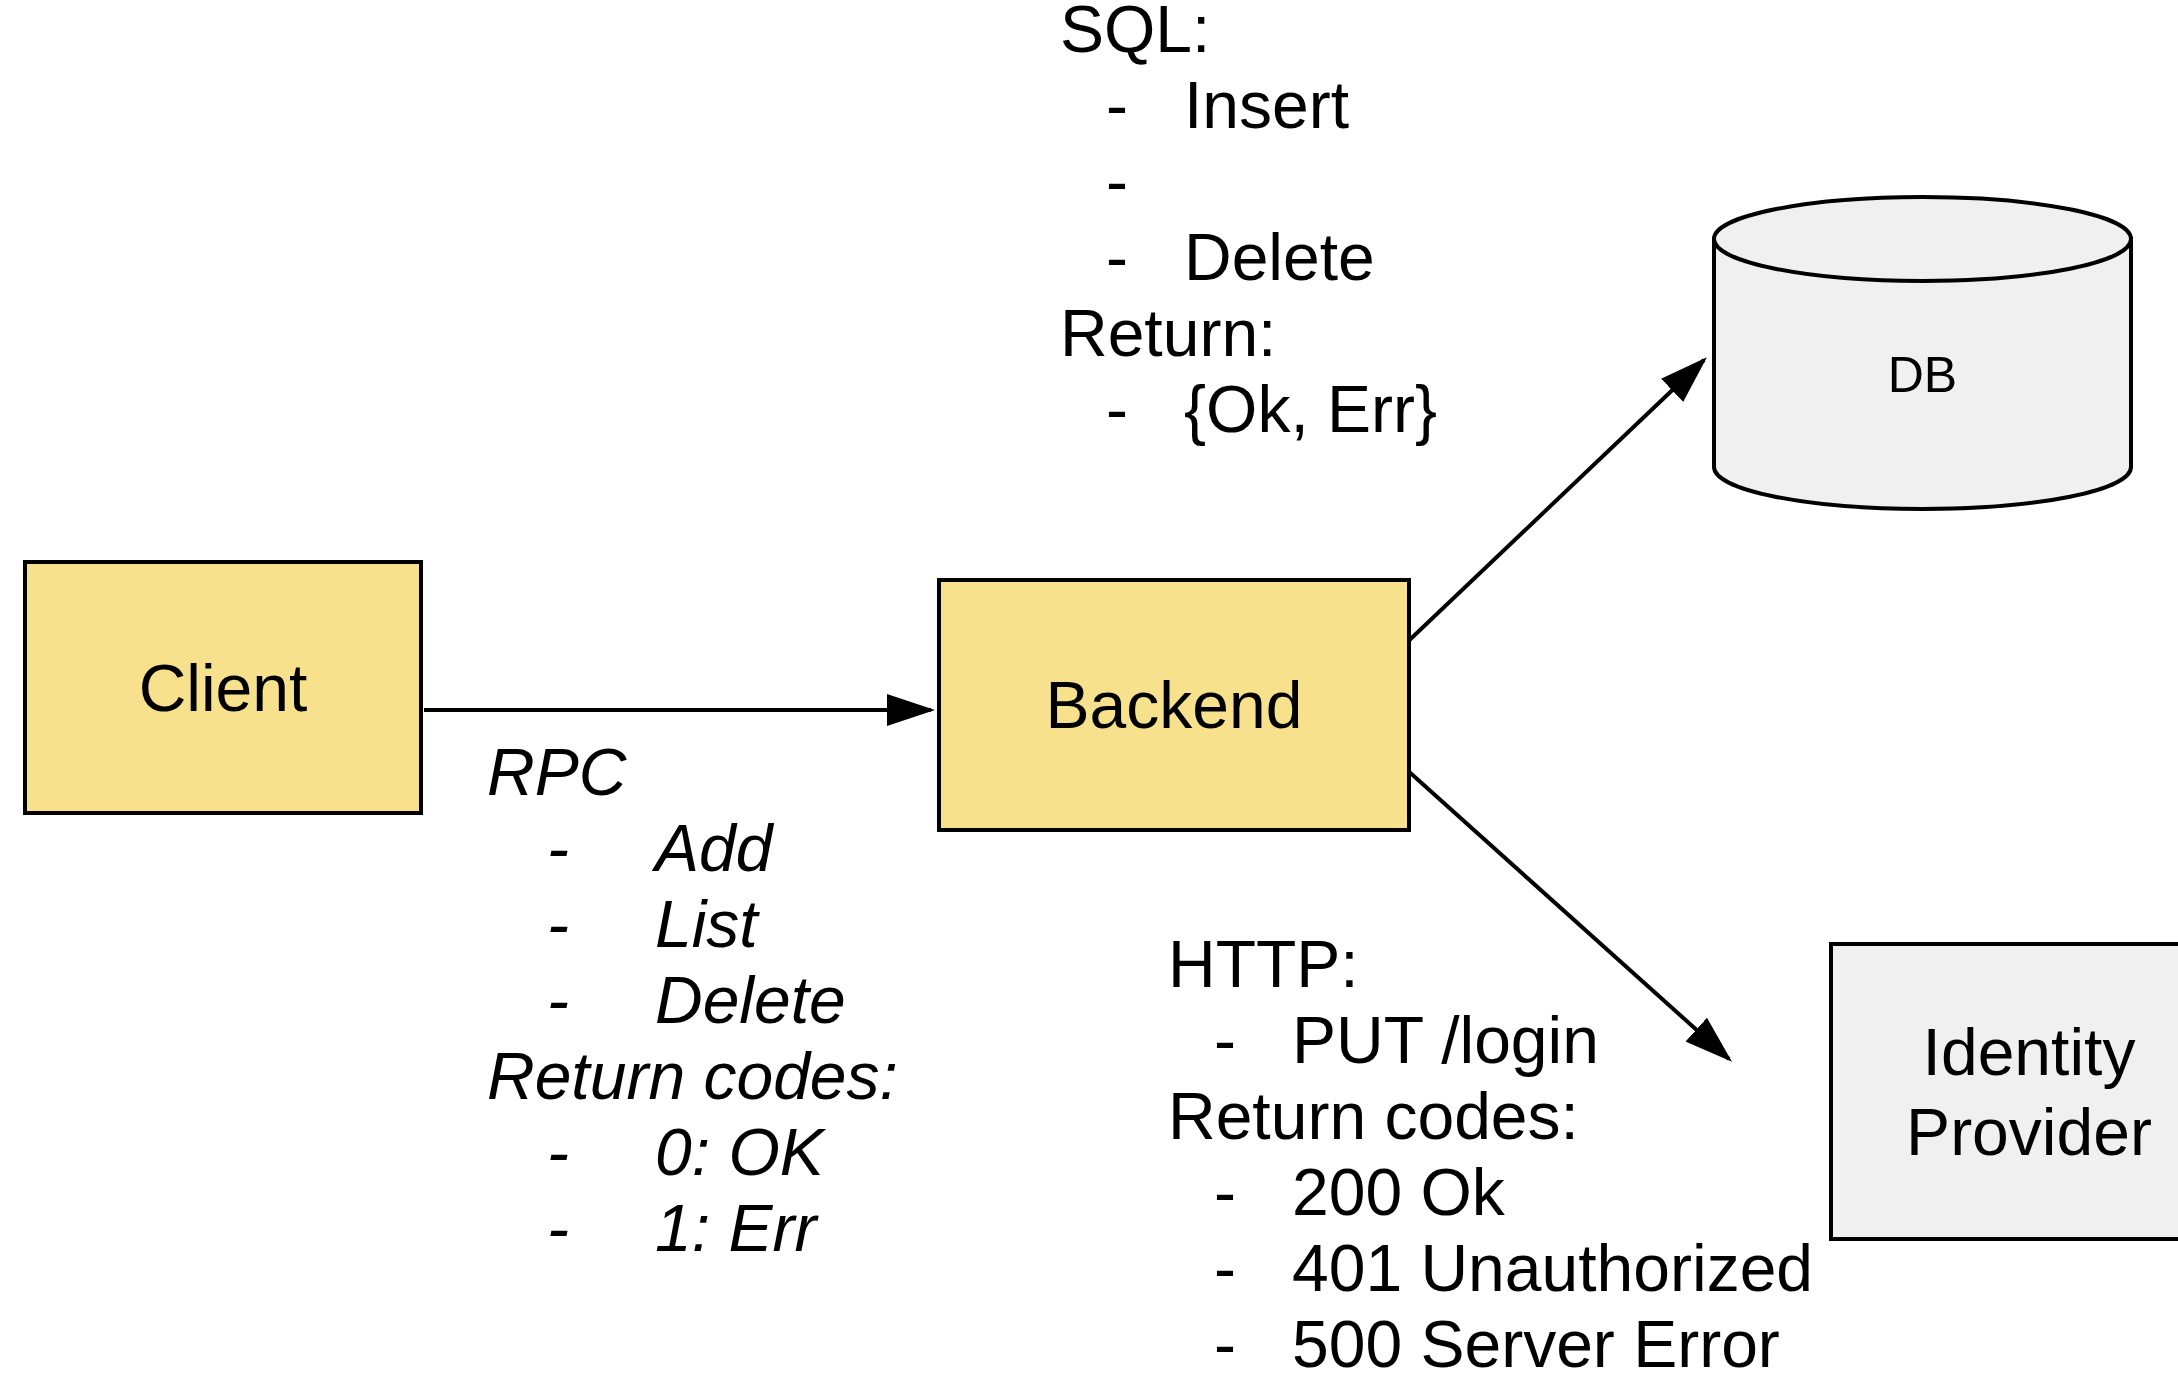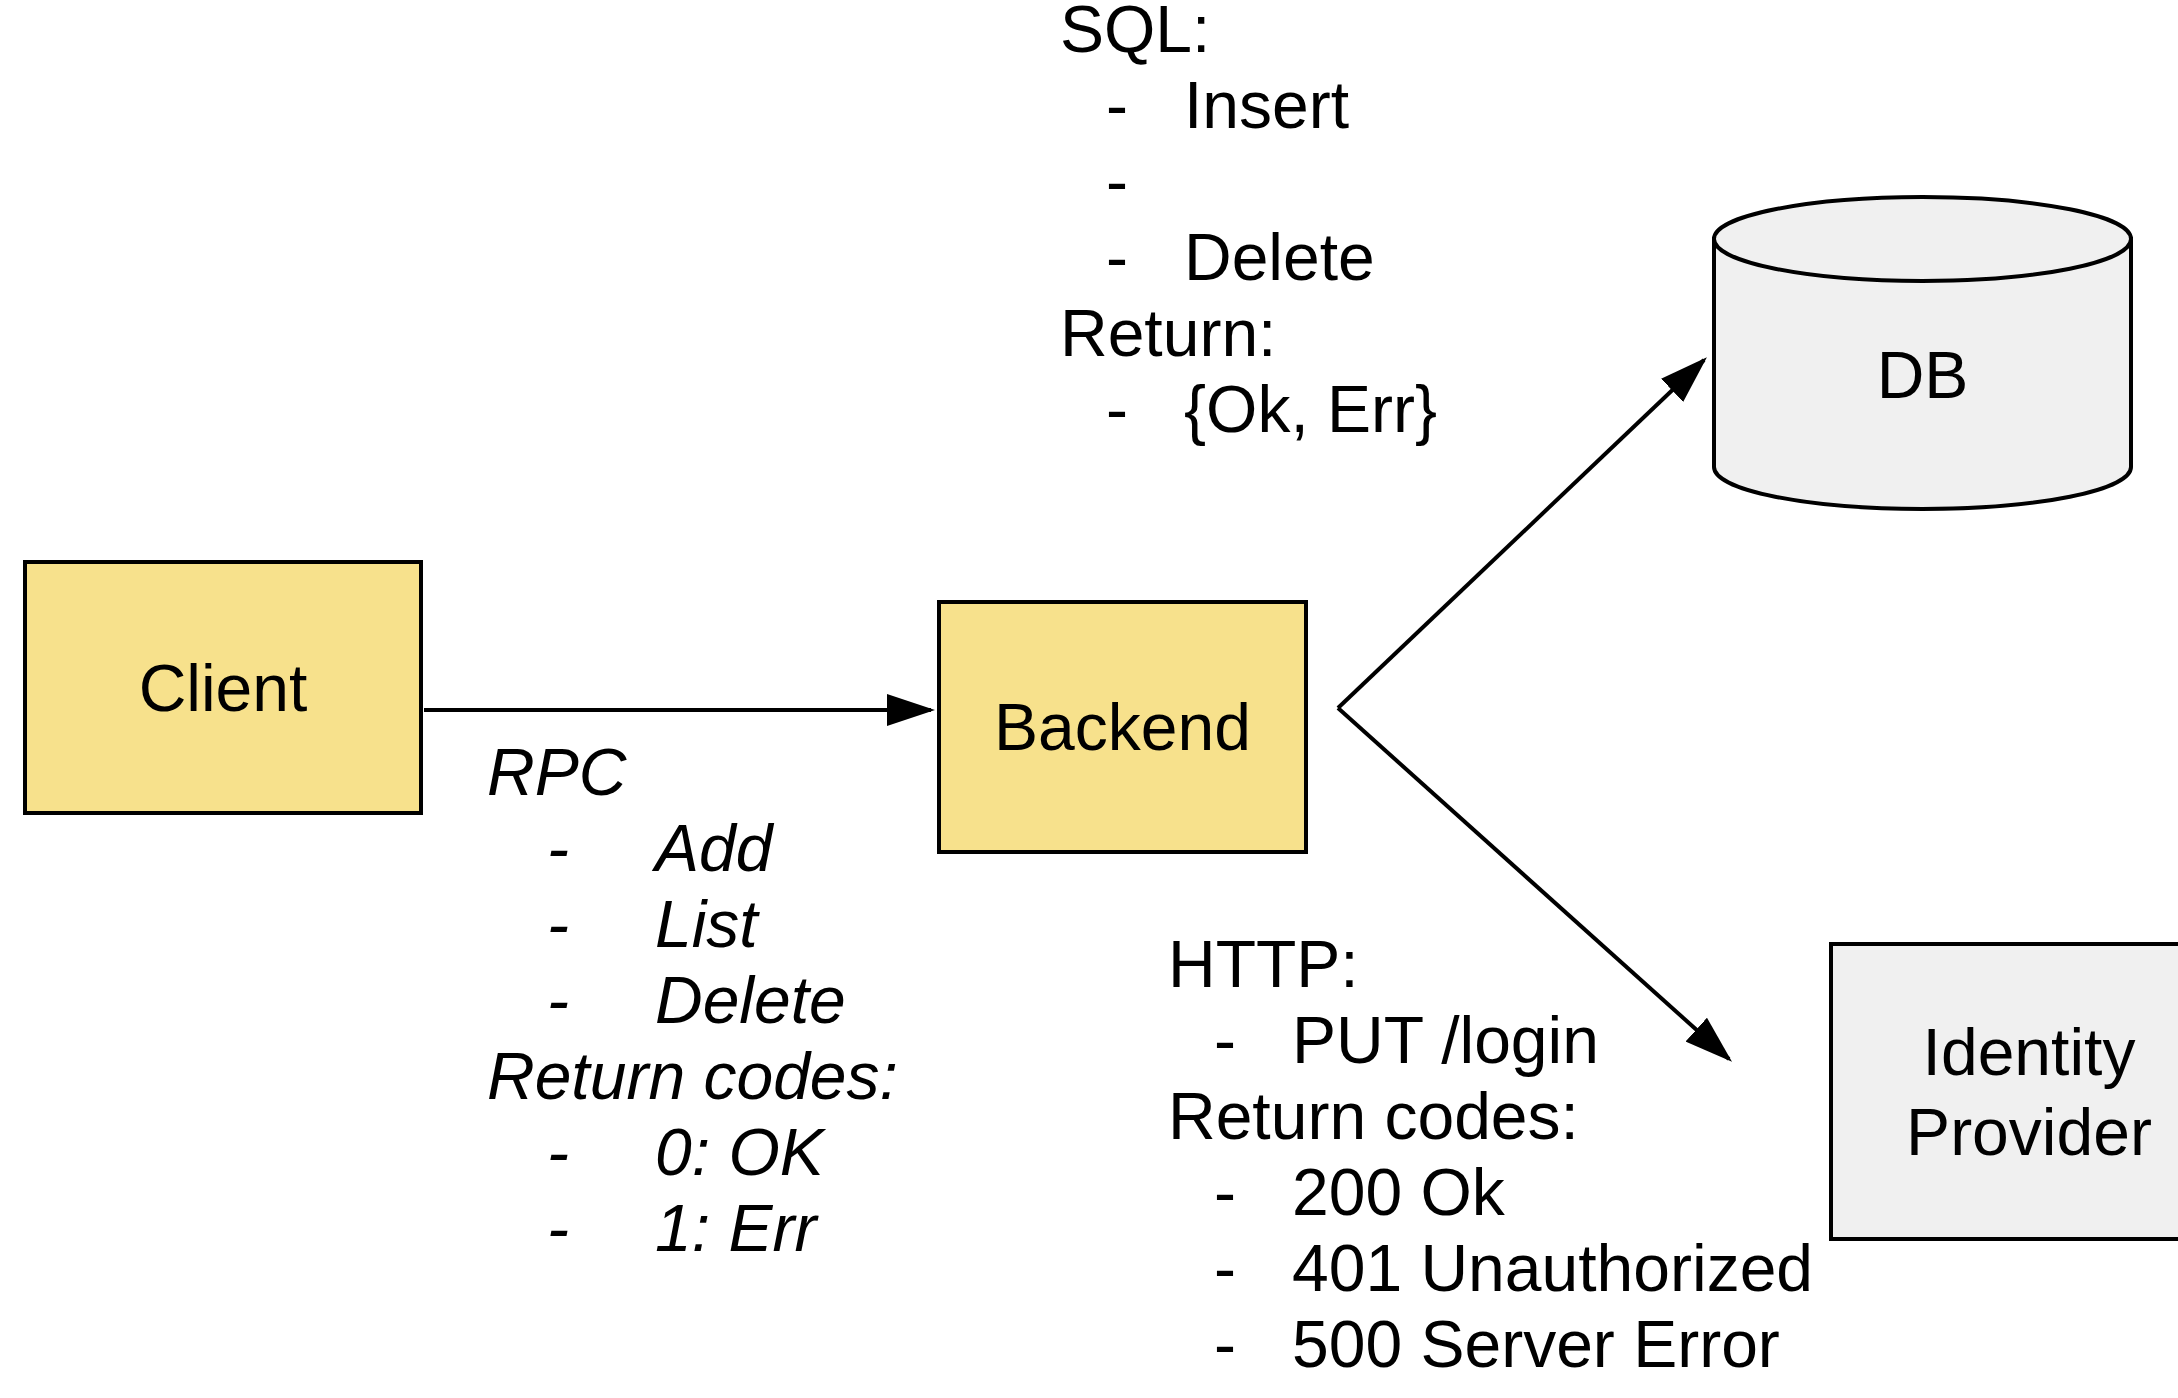--- a/index.html
+++ b/index.html
@@ -35,21 +35,21 @@
   }
   .node.yellow { background: var(--node-yellow, #F7E18C); }
   .node.gray   { background: var(--node-gray, #F0F0F0); }
   .node-label { white-space: pre-line; }
   .cyl-wrap { position: absolute; }
   .cyl-label {
     position: absolute;
     display: flex;
     align-items: center;
     justify-content: center;
-    font-size: 66px;
+    font-size: 50px;
   }
   .tblock {
     position: absolute;
     font-size: 66px;
     line-height: 76px;
     white-space: nowrap;
   }
   .tl { height: 76px; }
   .bullet { display: flex; }
   .bullet.a .dash { margin-left: 46px; width: 78px; flex: none; }
@@ -68,21 +68,21 @@
     </defs>
     <line x1="424" y1="710" x2="931" y2="710" stroke="#000" stroke-width="4" marker-end="url(#arrow)"></line>
     <line x1="1338" y1="708" x2="1704" y2="360" stroke="#000" stroke-width="4" marker-end="url(#arrow)"></line>
     <line x1="1338" y1="708" x2="1729" y2="1059" stroke="#000" stroke-width="4" marker-end="url(#arrow)"></line>
   </svg>
 
   <div class="node yellow" style="left:23px; top:560px; width:400px; height:255px;">
     <span class="node-label">Client</span>
   </div>
 
-  <div class="node yellow" style="left:937px; top:600px; width:371px; height:254px;">
+  <div class="node yellow" style="left:937px; top:578px; width:474px; height:254px;">
     <span class="node-label">Backend</span>
   </div>
 
   <div class="node gray" style="left:1829px; top:942px; width:400px; height:299px;">
     <span class="node-label">Identity
 Provider</span>
   </div>
 
   <div class="cyl-wrap" style="left:1710px; top:193px; width:425px; height:320px;">
     <svg width="425" height="320" viewBox="0 0 425 320" xmlns="http://www.w3.org/2000/svg">

